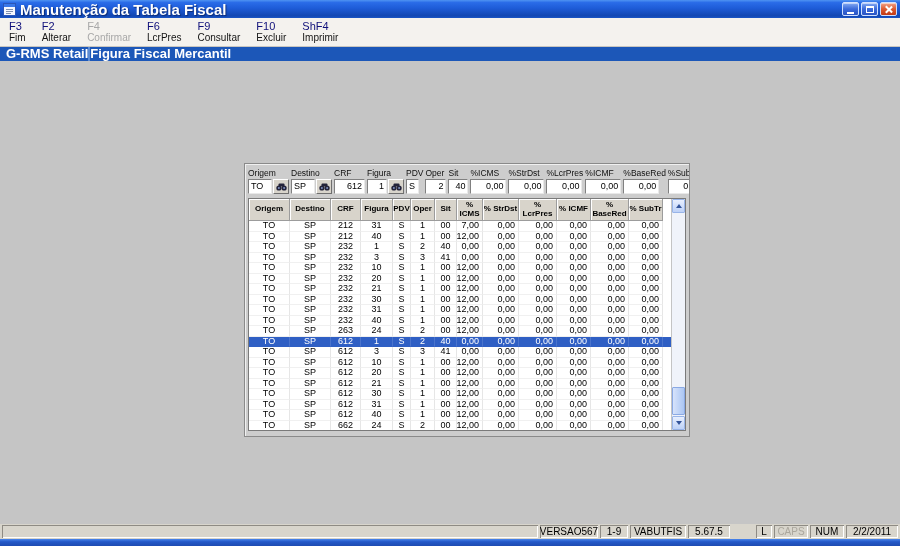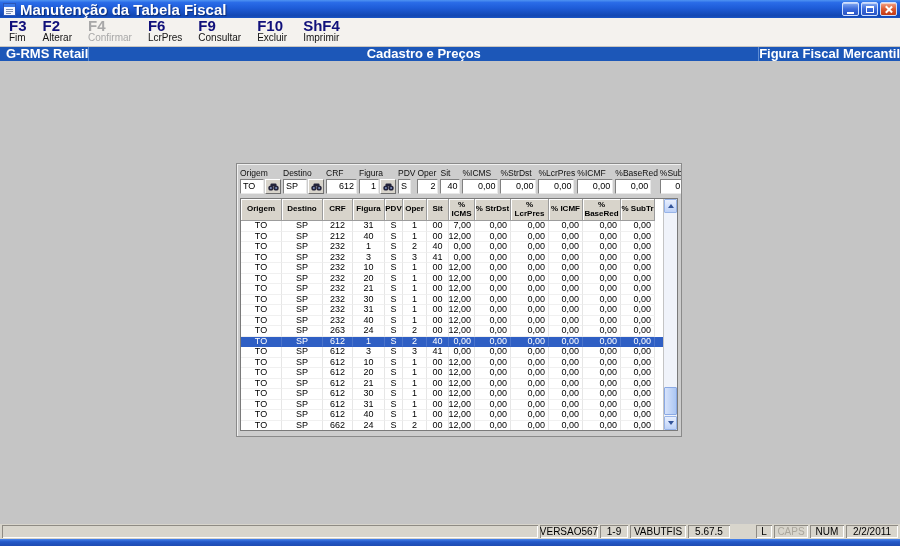--- a/index.html
+++ b/index.html
@@ -23,34 +23,34 @@
   .glyph-max{width:8px;height:7px;border:1px solid #fff;border-top-width:2px;background:transparent}
   .glyph-x{position:relative;width:8px;height:8px}
   .glyph-x::before,.glyph-x::after{content:"";position:absolute;left:3px;top:0;width:1.6px;height:9px;background:#fff}
   .glyph-x::before{transform:rotate(45deg)}
   .glyph-x::after{transform:rotate(-45deg)}
 
   
   .toolbar{flex:0 0 29px;background:#f4f2ee;display:flex;align-items:flex-start;padding:2px 6px 0;
     border-bottom:1px solid #c9c6c0}
   .tool-btn{display:flex;flex-direction:column;margin-right:10px;padding:0 3px}
-  .tool-key{font-weight:bold;font-size:15px;color:#10107a;line-height:12px}
+  .tool-key{font-weight:normal;font-size:11px;color:#10107a;line-height:12px}
   .tool-label{font-size:10px;color:#141414;line-height:12px}
   .tool-btn.disabled .tool-key,.tool-btn.disabled .tool-label{color:#a8a8a8}
 
   
   .headerbar{flex:0 0 14px;display:flex;background:var(--header-bar);color:#fff;font-weight:bold;
     font-size:13px;line-height:14px}
   .hseg-left{flex:0 0 72px;padding-left:6px;border-right:1px solid #5d8cd4;white-space:nowrap}
   .hseg-center{flex:1;text-align:center}
   .hseg-right{flex:0 0 126px;text-align:center;border-left:1px solid #5d8cd4;white-space:nowrap}
 
   
   .workspace{flex:1;position:relative;background:#c5c5c5;min-height:0}
-  .panel{position:absolute;left:236px;top:102px;width:446px;height:274px;background:#cdcdcd;
+  .panel{position:absolute;left:244px;top:102px;width:446px;height:274px;background:#cdcdcd;
     border:1px solid #8a8a8a;box-shadow:inset 1px 1px 0 #f0f0f0;padding:3px;overflow:hidden}
 
   
   .form-row{display:flex;align-items:flex-end;margin:1px 0 4px 0}
   .field-group{margin-right:2px;flex:0 0 auto}
   .field-label{font-size:8.5px;color:#101010;margin-bottom:1px;white-space:nowrap}
   .field-wrap{display:flex;align-items:center}
   .field-input{height:15px;background:#fff;border:1px solid #808080;border-right-color:#e9e9e9;
     border-bottom-color:#e9e9e9;font-size:9px;line-height:13px;padding:0 2px;overflow:hidden;white-space:nowrap}
   .fg0 .field-input{width:24px}.fg1 .field-input{width:24px}.fg2 .field-input{width:31px}
@@ -164,21 +164,20 @@
           <span class="tool-label" data-name="toolbar-action-label">Excluir</span>
         </div>
         <div class="tool-btn" data-name="toolbar-button-imprimir">
           <span class="tool-key" data-name="toolbar-key-label">ShF4</span>
           <span class="tool-label" data-name="toolbar-action-label">Imprimir</span>
         </div>
       </div>
 
     <div class="headerbar" data-name="header-bar">
       <div class="hseg-left" data-name="header-product-label">G-RMS Retail</div>
-      <div class="hseg-center" data-name="header-module-label">Cadastro e Preços</div>
       <div class="hseg-right" data-name="header-screen-label">Figura Fiscal Mercantil</div>
     </div>
 
     <div class="workspace" data-name="workspace">
       <div class="panel" data-name="fiscal-table-panel">
         <div class="form-row" id="form-row" data-name="filter-form">
             <div class="field-group fg0" data-name="field-origem">
               <div class="field-label" data-name="field-label-origem">Origem</div>
               <div class="field-wrap" data-name="field-wrap-origem">
                 <div class="field-input" data-name="field-input-origem">TO</div>

